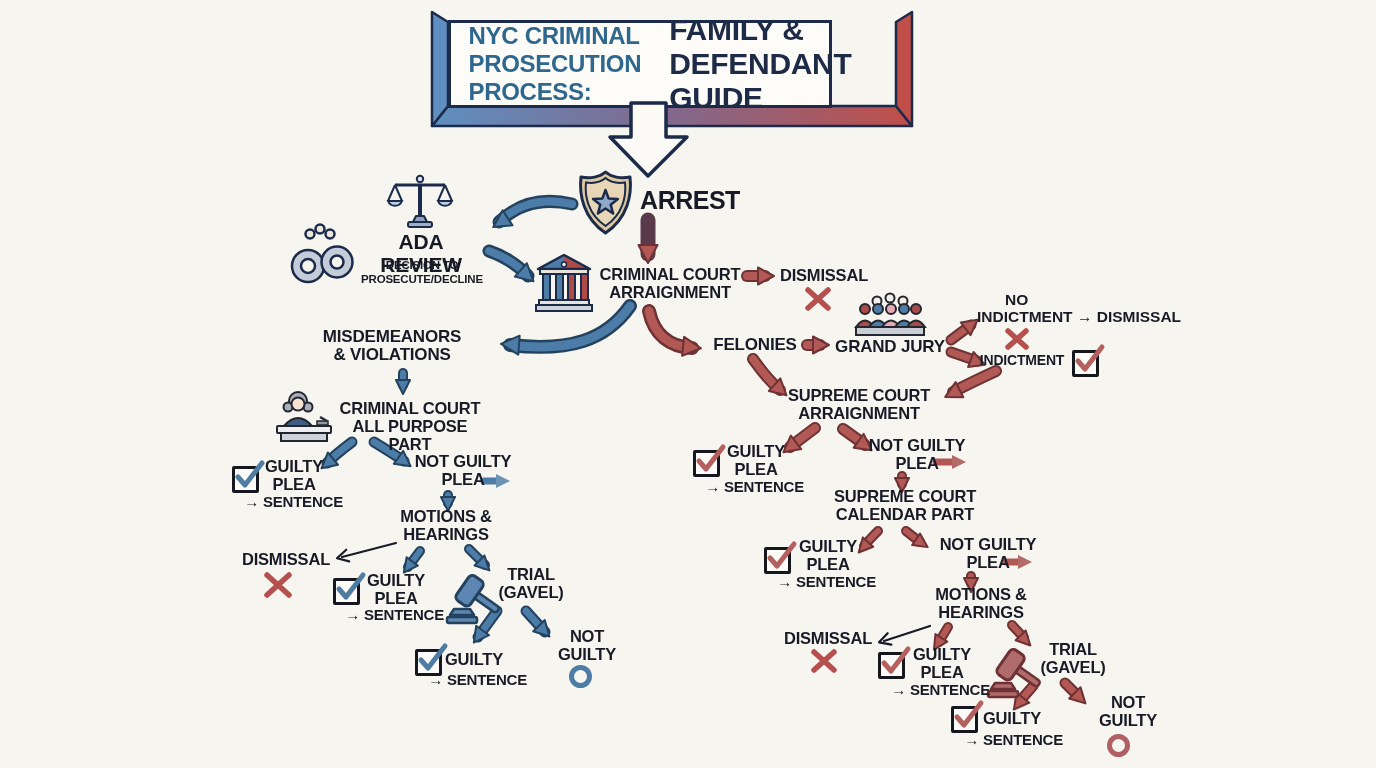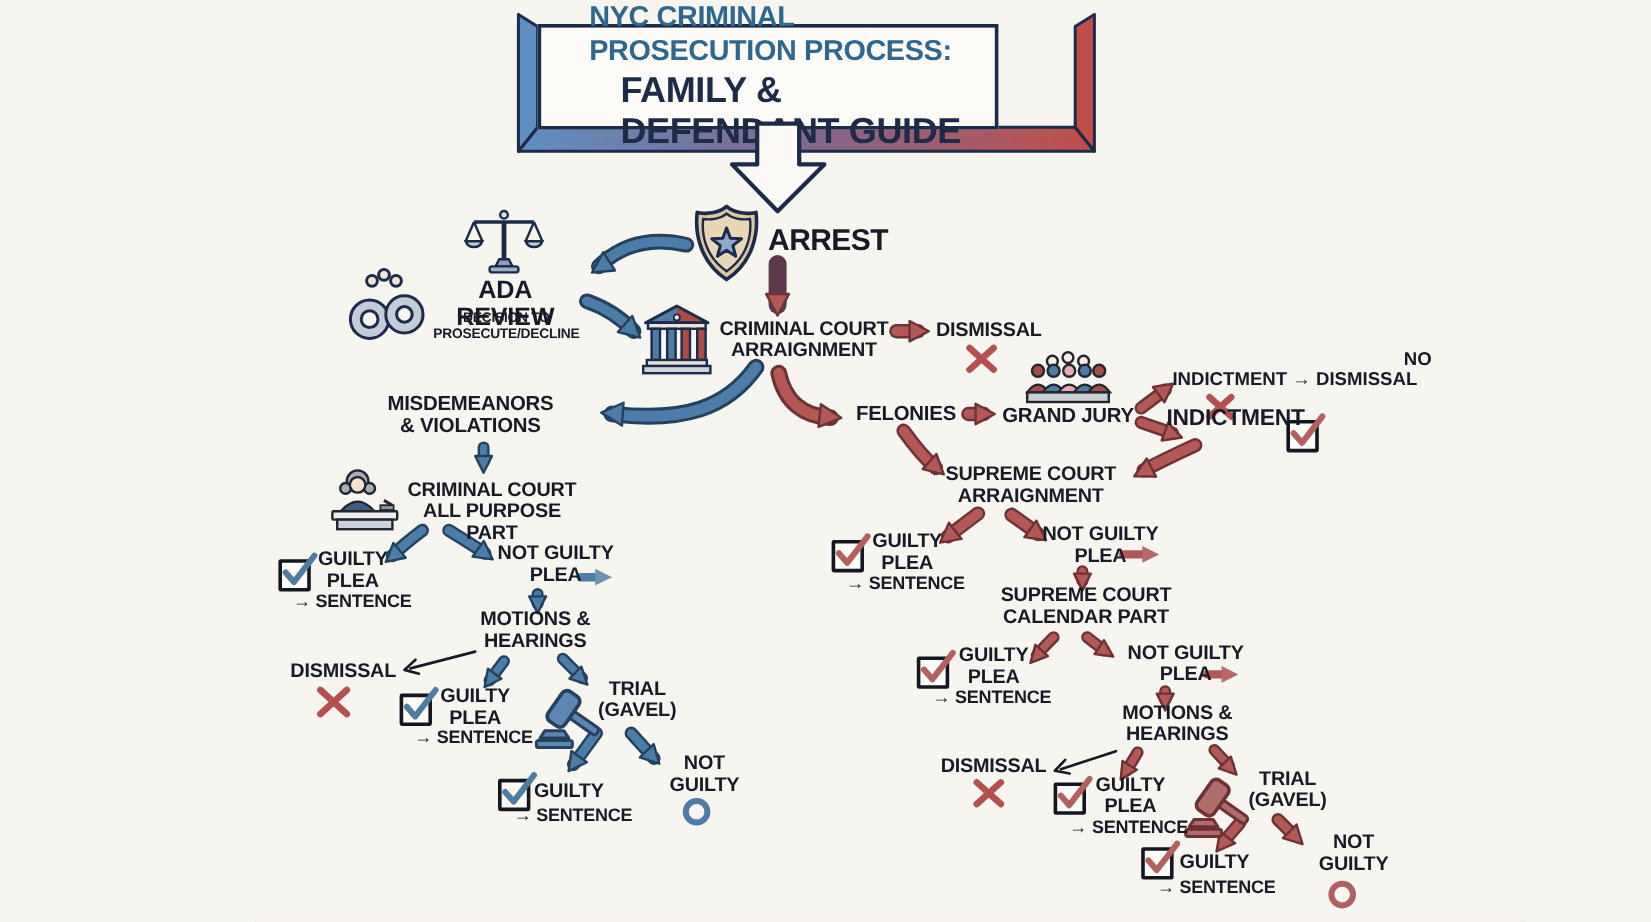--- a/index.html
+++ b/index.html
@@ -23,30 +23,30 @@
   .cb.blue svg path{stroke:#4e7ca3;}
   .cb.red svg path{stroke:#b4605e;}
   .xmark{position:absolute;}
   .xmark svg path{stroke:#b5504e;stroke-width:5.5;stroke-linecap:round;fill:none;}
   .circ{position:absolute;width:13px;height:13px;border:5px solid;border-radius:50%;}
   .circ.blue{border-color:#4d7ca6;}
   .circ.red{border-color:#b06063;}
   
   .banner{position:absolute;left:430px;top:10px;width:484px;height:118px;}
   .banner-box{position:absolute;left:18px;top:10px;width:384px;height:88px;background:#fdfcf9;
-              border:3.5px solid #1c2b4a;box-sizing:border-box;display:flex;flex-direction:column;
+              border:3.5px solid #1c2b4a;box-sizing:border-box;display:flex;flex-direction:row;
               align-items:center;justify-content:center;gap:2px;padding-left:40px;}
   .t1{font-weight:700;font-size:24px;color:#2e688e;letter-spacing:-0.3px;}
   .t2{font-weight:700;font-size:30px;color:#1d2b47;letter-spacing:-0.3px;margin-left:26px;}
   .footer{position:absolute;left:194px;top:687px;font-weight:700;font-size:25px;color:#1d2f52;
           line-height:1.22;letter-spacing:-0.3px;}
   .footer span{display:block;}
   .noind{position:absolute;left:977px;top:291px;width:216px;font-weight:700;color:#181b25;
          font-size:15.5px;line-height:1.12;text-align:left;}
-  .noind .l1{display:block;text-align:right;}
+  .noind .l1{display:block;margin-left:28px;}
 </style>
 </head>
 <body>
 
 <div id="canvas">
 
   <div class="banner">
     <svg width="484" height="118" viewBox="0 0 484 118">
       <defs>
         <linearGradient id="gBan" x1="0" y1="0" x2="1" y2="0">
@@ -410,21 +410,21 @@
   <div class="node" style="left:316px;top:328px;width:152px;font-size:17px">MISDEMEANORS
 &amp; VIOLATIONS</div>
 
   <div class="node" style="left:706px;top:336px;width:98px;font-size:17px">FELONIES</div>
   <div class="node" style="left:832px;top:338px;width:116px;font-size:17px">GRAND JURY</div>
 
   <div class="noind">
     <span class="l1">NO</span>
     <span>INDICTMENT → DISMISSAL</span>
   </div>
-  <div class="node nodeL" style="left:972px;top:339px;width:100px;font-size:19px">INDICTMENT</div>
+  <div class="node nodeL" style="left:972px;top:353px;width:100px;font-size:14px">INDICTMENT</div>
 
   <div class="node" style="left:334px;top:400px;width:152px">CRIMINAL COURT
 ALL PURPOSE PART</div>
 
   <div class="node nodeL" style="left:258px;top:458px;width:72px">GUILTY
 PLEA</div>
   <div class="node sent" style="left:233px;top:494px;width:110px">→ SENTENCE</div>
 
   <div class="node" style="left:408px;top:453px;width:110px">NOT GUILTY
 PLEA</div>

